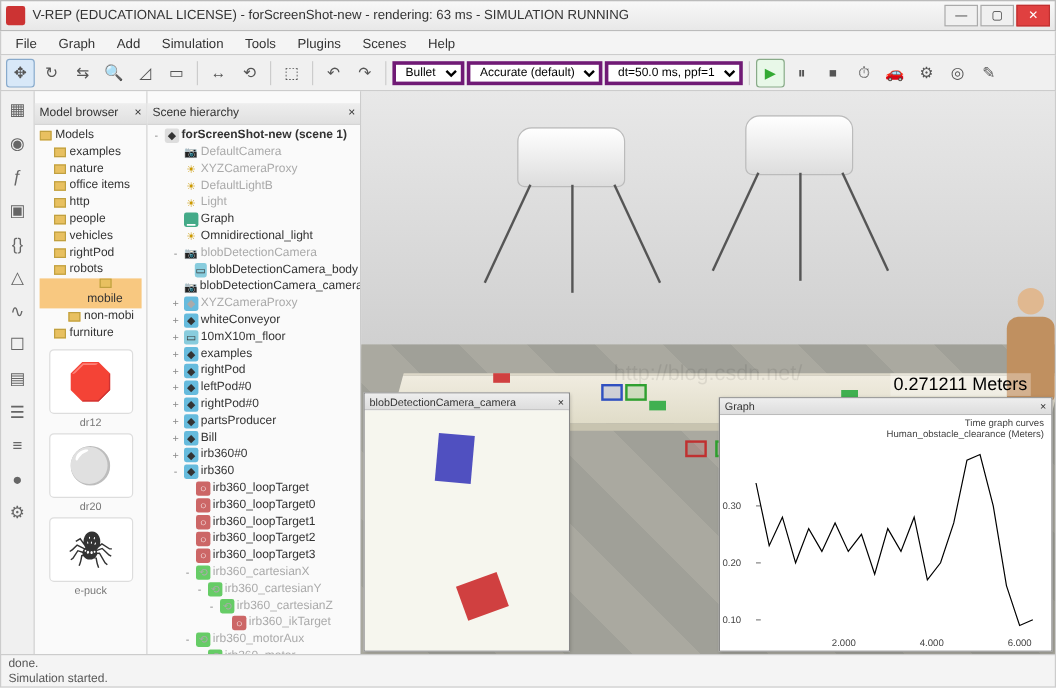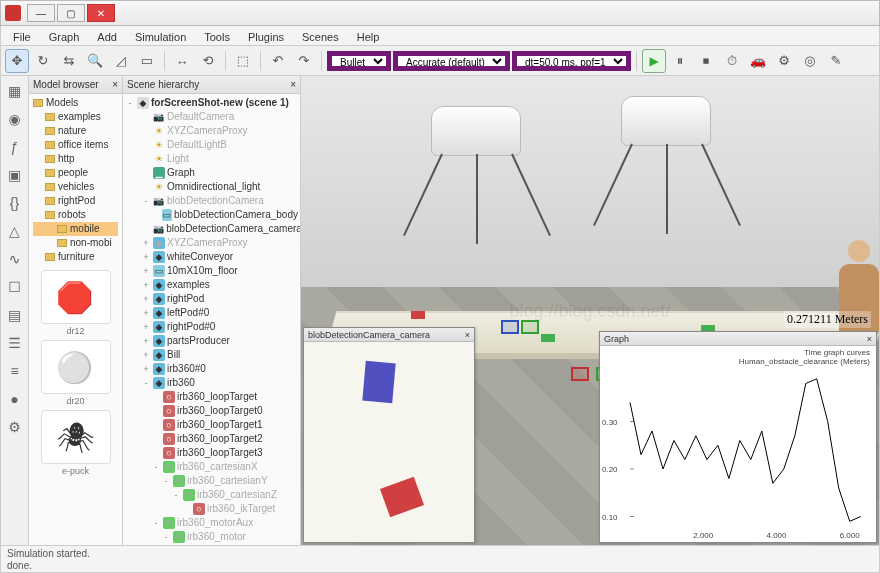--- a/index.html
+++ b/index.html
@@ -15,37 +15,37 @@
 
 
 .menubar { height: 20px; background: #f4f4f4; border: 1px solid #ccc; border-top: none; display: flex; align-items: flex-end; padding: 0 4px; gap: 2px; }
 .menubar .item { padding: 2px 8px; font-size: 11px; }
 
 
 .toolbar { height: 30px; background: #f0f0f0; border: 1px solid #ccc; border-top: none; display: flex; align-items: center; padding: 0 4px; gap: 2px; }
 .tbtn { width: 24px; height: 24px; border: 1px solid transparent; display: flex; align-items: center; justify-content: center; font-size: 13px; color: #555; border-radius: 3px; }
 .tbtn.active { background: #d8e8f8; border-color: #88aacc; }
 .toolbar .sep { width: 1px; height: 20px; background: #ccc; margin: 0 3px; }
-.toolbar .dropdown { height: 20px; font-size: 10px; border: 5px solid #701a75; background: #fff; padding: 0 4px; }
+.toolbar .dropdown { height: 20px; font-size: 10px; border: 3px solid #701a75; background: #fff; padding: 0 4px; }
 .toolbar .playbtn { width: 24px; height: 24px; border: 1px solid #8a8; background: #e8f8e8; color: #3a3; display: flex; align-items: center; justify-content: center; font-size: 12px; border-radius: 3px; }
 
 
 .main { display: flex; height: calc(100% - 26px - 20px - 30px - 28px); border-left: 1px solid #ccc; border-right: 1px solid #ccc; }
 
 
 .iconstrip { width: 28px; background: #f0f0f0; border-right: 1px solid #ccc; display: flex; flex-direction: column; align-items: center; padding: 4px 0; gap: 6px; }
 .iconstrip .ibtn { width: 22px; height: 22px; display: flex; align-items: center; justify-content: center; font-size: 14px; color: #666; border-radius: 3px; }
 
 
 .modelbrowser { width: 94px; background: #fafafa; border-right: 1px solid #ccc; display: flex; flex-direction: column; }
-.panel-header { height: 18px; background: linear-gradient(#eee,#e0e0e0); border-bottom: 1px solid #ccc; display: flex; align-items: center; padding: 0 4px; font-size: 10px; }
+.panel-header { height: 18px; background: linear-gradient(#eee,#e0e0e0); border-bottom: 1px solid #ccc; display: flex; align-items: center; padding: 0 4px; font-size: 10px; margin-top: 10px; }
 .panel-header .x { margin-left: auto; font-size: 10px; cursor: pointer; }
 .model-tree { flex: 0 0 auto; padding: 2px 4px; font-size: 10px; line-height: 14px; }
 .model-tree .row { display: flex; align-items: center; gap: 3px; white-space: nowrap; overflow: hidden; }
-.model-tree .row.sel { background: #f8c880; }
+.model-tree .row.sel { background: #f8c880; flex-direction: column; }
 .model-tree .indent1 { padding-left: 12px; }
 .model-tree .indent2 { padding-left: 24px; }
 .folder-icon { width: 10px; height: 8px; background: #e8c060; border: 1px solid #c0a040; display: inline-block; }
 .thumbs { flex: 1; overflow-y: auto; padding: 4px; display: flex; flex-direction: column; align-items: center; gap: 4px; }
 .thumb { width: 74px; display:flex; flex-direction:column; align-items:center; }
 .thumb .img { width: 70px; height: 54px; background: #fff; border: 1px solid #ddd; border-radius: 4px; display:flex; align-items:center; justify-content:center; font-size:30px; }
 .thumb .lbl { font-size: 9px; color:#777; margin-top:2px; }
 
 
 .hierarchy { width: 178px; background: #fafafa; border-right: 1px solid #ccc; display: flex; flex-direction: column; }
@@ -54,21 +54,21 @@
 .tree .node.dim { color: #aaa; }
 .tree .node .exp { width: 10px; font-size: 9px; color: #888; text-align: center; }
 .tree .node .ico { width: 12px; height: 12px; display:inline-flex; align-items:center; justify-content:center; font-size:9px; border-radius:2px; }
 .ico.scene { background:#ddd; } .ico.cam{color:#888;} .ico.light{color:#c90;} .ico.graph{background:#4a8;color:#fff;}
 .ico.obj{background:#6bd;} .ico.shape{background:#8cd;} .ico.dummy{background:#c66;color:#fff;}
 .ico.joint{background:#6c6;}
 
 
 .viewport { flex: 1; position: relative; background: linear-gradient(#e8e8e8 0%, #d0d0d0 45%, #b8b8b0 46%, #999988 100%); overflow: hidden; }
 .watermark { position:absolute; top:50%; left:50%; transform:translate(-50%,-50%); color:rgba(0,0,0,0.08); font-size:18px; pointer-events:none; }
-.meter-label { position:absolute; right:8px; top:50%; font-size:12px; color:#000; background:rgba(255,255,255,0.3); padding:1px 3px;font-family:Liberation Serif, serif;}
+.meter-label { position:absolute; right:20px; top:50%; font-size:15px; color:#000; background:rgba(255,255,255,0.3); padding:1px 3px;}
 
 
 .float-panel { position: absolute; background: #fff; border: 1px solid #888; box-shadow: 1px 1px 3px rgba(0,0,0,0.2); }
 .float-header { height: 14px; background: linear-gradient(#eee,#ddd); border-bottom:1px solid #bbb; font-size:9px; padding:0 4px; display:flex; align-items:center;}
 .float-header .x { margin-left:auto; cursor:pointer;}
 .blob-view { width: 170px; height: 200px; background:#f6f6ee; position:relative;}
 .blob-view .shape1 { position:absolute; top:20px; left:60px; width:30px; height:40px; background:#5050c0; transform:rotate(5deg);}
 .blob-view .shape2 { position:absolute; bottom:30px; left:80px; width:36px; height:30px; background:#d04040; transform:rotate(-20deg);}
 .graph-view { width:276px; height:196px; background:#fff; position:relative;}
 .graph-view .legend { position:absolute; top:2px; right:6px; font-size:8px; color:#444; text-align:right;}
@@ -89,20 +89,21 @@
 .piece.red{background:#d04040;} .piece.green{background:#40b050;} .piece.blue{background:#4060d0;}
 .human { position:absolute; right:-10px; top:35%; width:60px; height:140px;}
 .human .hd{width:22px;height:22px;background:#e0b890;border-radius:50%;margin:0 auto;}
 .human .bd{width:40px;height:70px;background:#c09060;border-radius:10px 10px 4px 4px;margin:2px auto 0;}
 </style>
 </head>
 <body>
 
 <div class="titlebar">
   <div class="icon"></div>
+  <div class="title">V-REP (EDUCATIONAL LICENSE) - forScreenShot-new - rendering: 63 ms - SIMULATION RUNNING</div>
   <div class="winbtns">
     <div class="winbtn">—</div>
     <div class="winbtn">▢</div>
     <div class="winbtn close">✕</div>
   </div>
 </div>
 
 <div class="menubar" id="menubar">
     <div class="item">File</div>
     <div class="item">Graph</div>
@@ -434,21 +435,21 @@
     <div class="piece green" style="left:240px; top:55%;"></div>
     <div class="piece blue" style="left:350px; top:56%;"></div>
     <div class="piece green" style="left:400px; top:53%;"></div>
     <div class="piece green" style="left:430px; top:55%;"></div>
 
     <div class="human">
       <div class="hd"></div>
         <div class="bd"></div>
     </div>
 
-    <div class="watermark">blog://blog.csdn.net/</div>
+    <div class="watermark">http://blog.csdn.net/</div>
     <div class="meter-label">0.271211 Meters</div>
 
     <div class="float-panel" style="left:2px; bottom:2px; width:172px;">
       <div class="float-header">
         <span>blobDetectionCamera_camera</span>
         <span class="x">×</span>
       </div>
       <div class="blob-view">
         <div class="shape1"></div>
           <div class="shape2"></div>
@@ -477,15 +478,15 @@
             <text x="239.6923076923077" y="192" font-size="8" fill="#444">6.000</text>
             <path d="M30.0,56.5L41.0,108.7L52.0,85.0L63.0,123.0L73.9,94.5L84.9,113.5L95.9,89.8L106.9,113.5L117.9,99.3L128.9,132.5L139.8,94.5L150.8,113.5L161.8,85.0L172.8,137.3L183.8,123.0L194.8,89.8L205.8,37.5L216.7,32.8L227.7,75.5L238.7,142.0L249.7,175.3L260.7,170.5" fill="none" stroke="#000" stroke-width="1"></path>
           </svg>
       </div>
     </div>
 
   </div>
 </div>
 
 <div class="statusbar">
+  <div>done.</div>
   <div>Simulation started.</div>
-  <div>done.</div>
 </div>
 
 </body></html>

